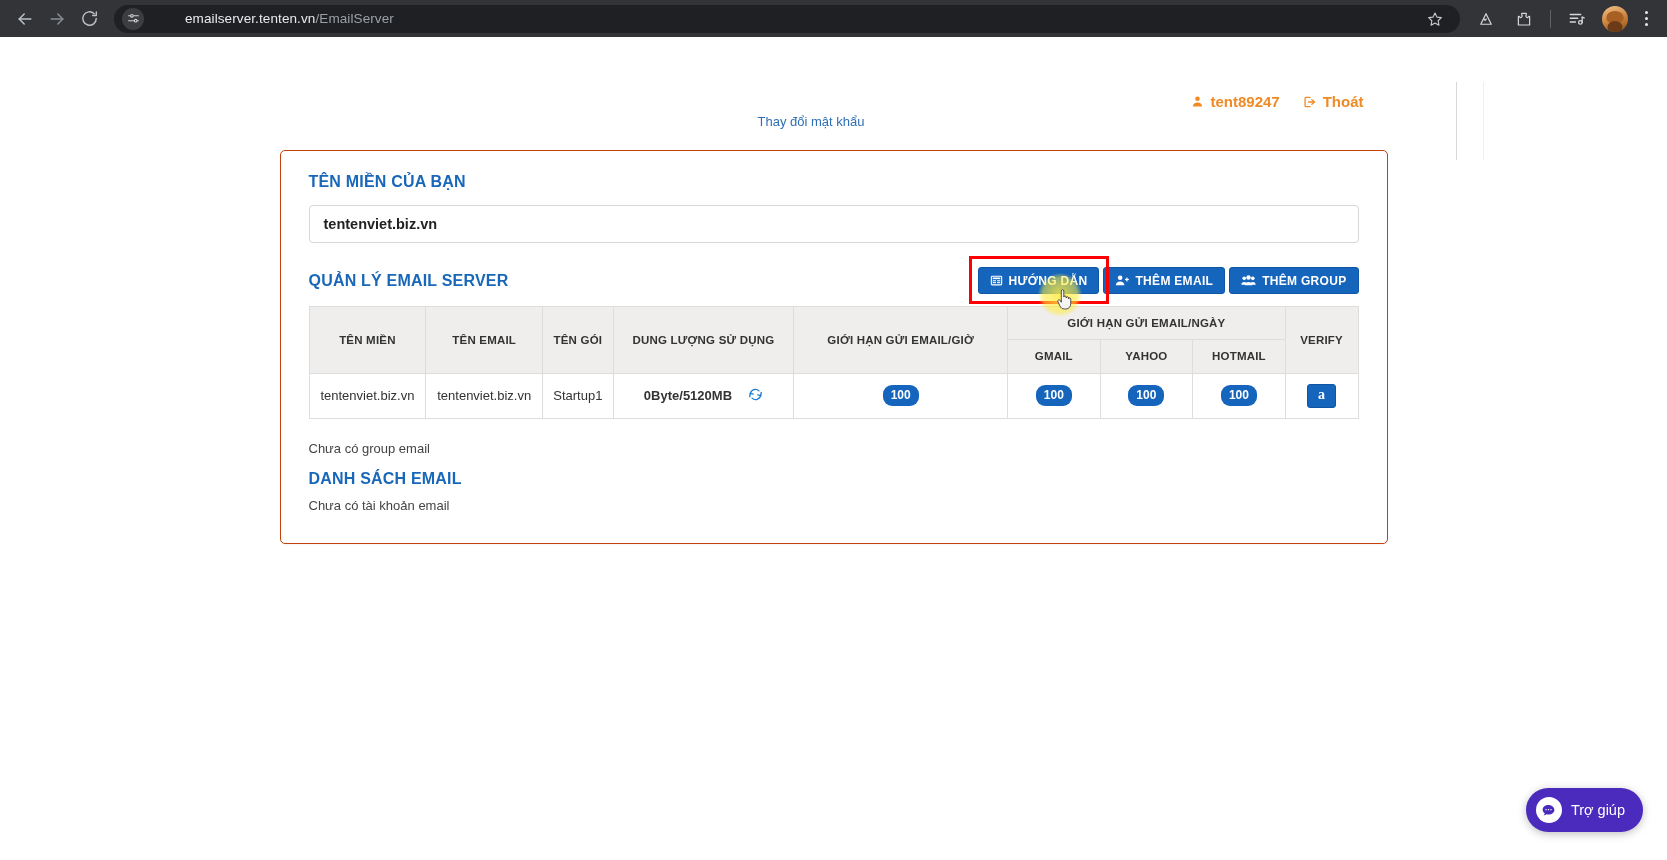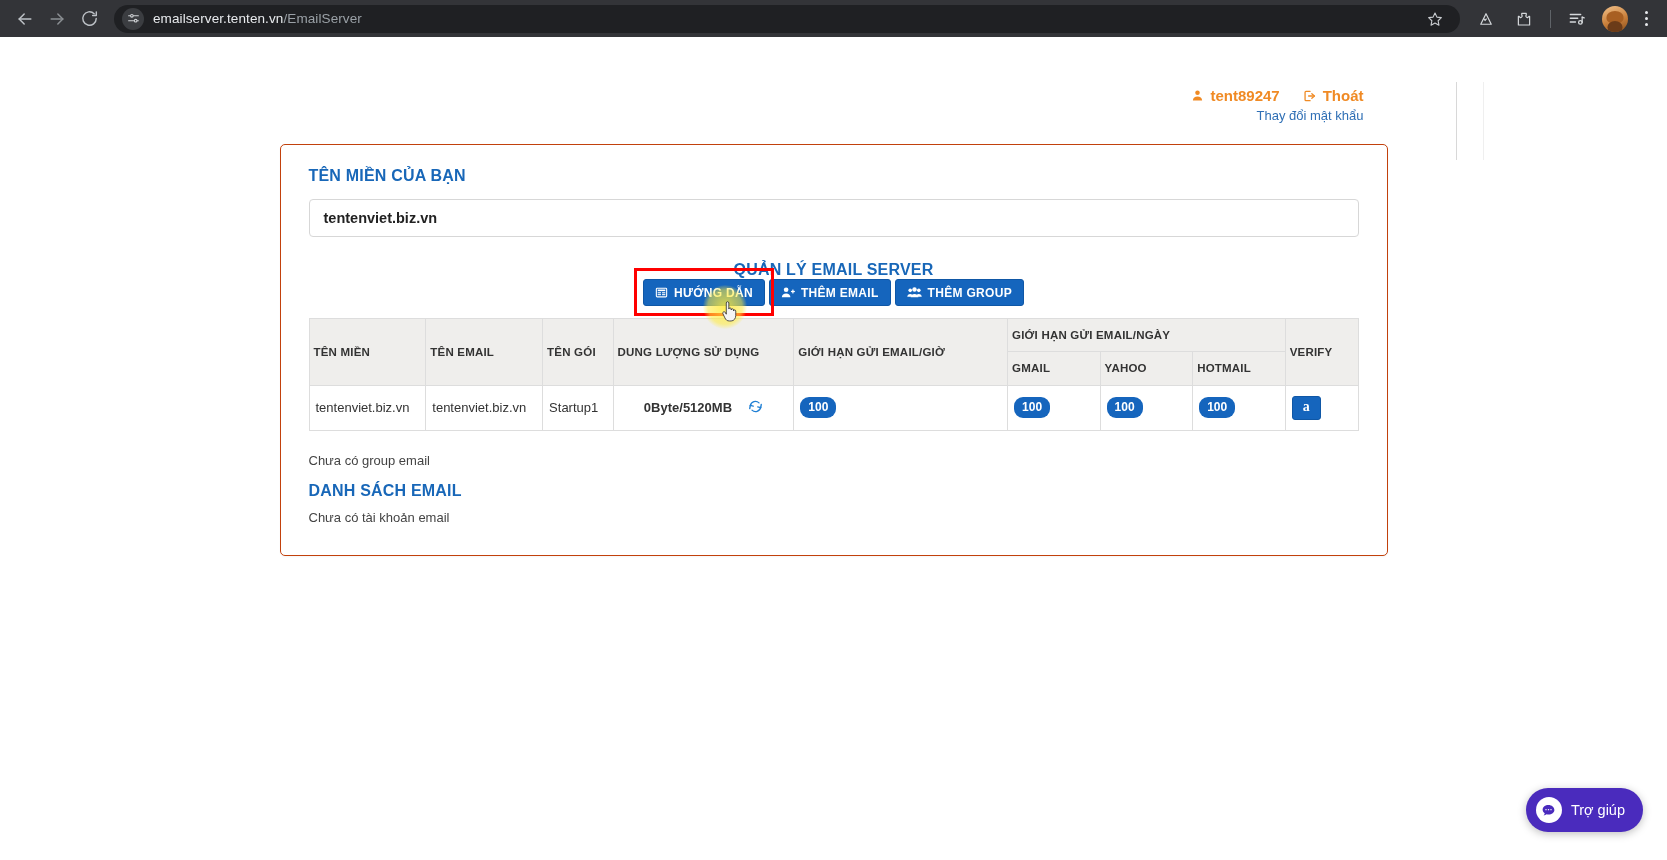--- a/index.html
+++ b/index.html
@@ -31,20 +31,21 @@
     flex: 1 1 auto;
     height: 28px;
     background: #1f2023;
     border-radius: 14px;
     display: flex;
     align-items: center;
     margin-left: 8px;
     margin-right: 6px;
     padding: 0 12px 0 8px;
     min-width: 0;
+    gap: 32px;
   }
   .site-icon {
     width: 22px; height: 22px;
     border-radius: 50%;
     background: #3b3d41;
     display: flex; align-items: center; justify-content: center;
     flex: 0 0 auto;
     margin-right: 9px;
   }
   .url-text {
@@ -109,21 +110,21 @@
 
   
   .page {
     position: relative;
     height: 823px;
     background: #ffffff;
   }
   .content {
     width: 1150px;
     margin: 0 auto;
-    padding-top: 2px;
+    padding-top: 8px;
     position: relative;
   }
 
   
   .user-row {
     text-align: right;
     padding-right: 45px;
     padding-top: 48px;
   }
   .user-line {
@@ -135,20 +136,21 @@
     align-items: center;
     gap: 6px;
   }
   .user-line .uname { color: #f08a24; }
   .user-line .sep { width: 10px; }
   .user-line svg { display:block; }
   .chpass {
     font-size: 13px;
     color: #2f6fb5;
     margin-top: 4px;
+    text-align: center;
   }
 
   
   .side-rule {
     position: absolute;
     right: -48px;
     top: 45px;
     width: 1px;
     height: 78px;
     background: #d8d8d8;
@@ -194,21 +196,20 @@
     margin-bottom: 24px;
     background: #fff;
   }
 
   .mgr-row {
     display: flex;
     align-items: center;
     justify-content: space-between;
     margin-bottom: 12px;
     position: relative;
-    flex-direction: column;
   }
   .btn-group { display: flex; gap: 4px; position: relative; }
   .btn {
     background: #1565bd;
     border: 1px solid #0f57a6;
     color: #fff;
     font-size: 12px;
     font-weight: bold;
     letter-spacing: 0.3px;
     height: 27px;
@@ -252,21 +253,21 @@
 
   
   table.mail-table {
     border-collapse: collapse;
     width: 100%;
     table-layout: fixed;
   }
   table.mail-table th,
   table.mail-table td {
     border: 1px solid #dddddd;
-    text-align: left;
+    text-align: center;
     vertical-align: middle;
   }
   table.mail-table th {
     background: #efeeec;
     font-size: 11.5px;
     font-weight: bold;
     color: #333;
     letter-spacing: 0.2px;
     padding: 9px 4px;
     line-height: 1.25;

